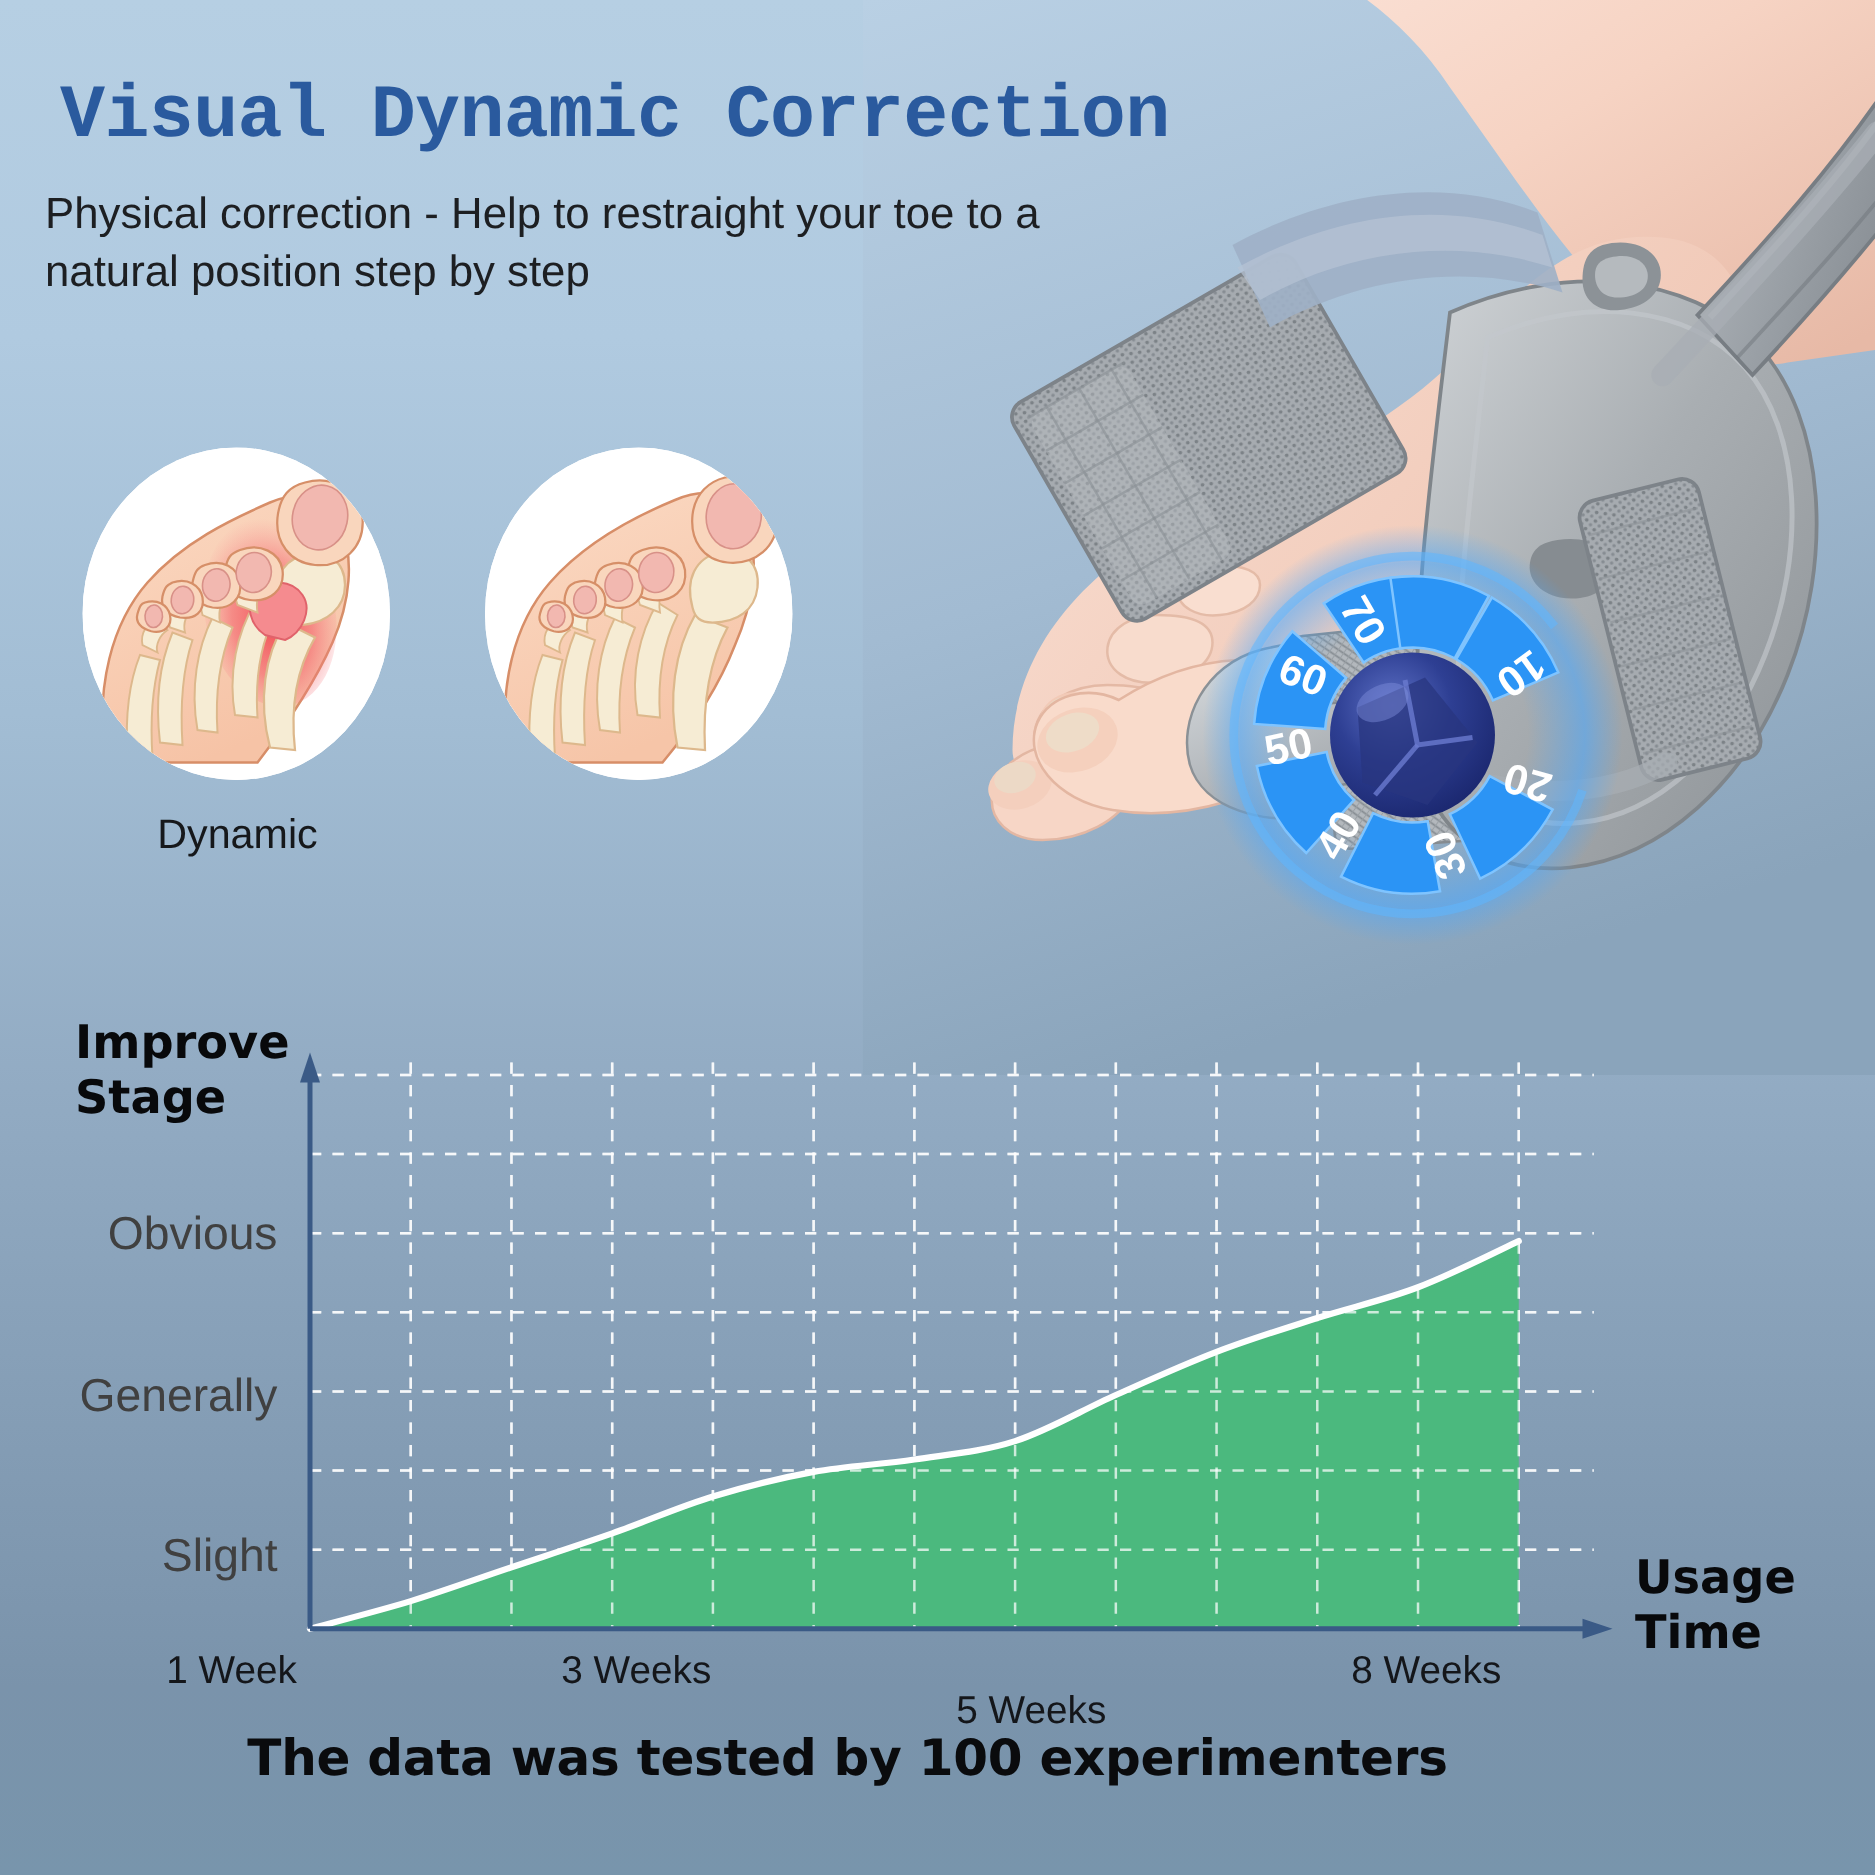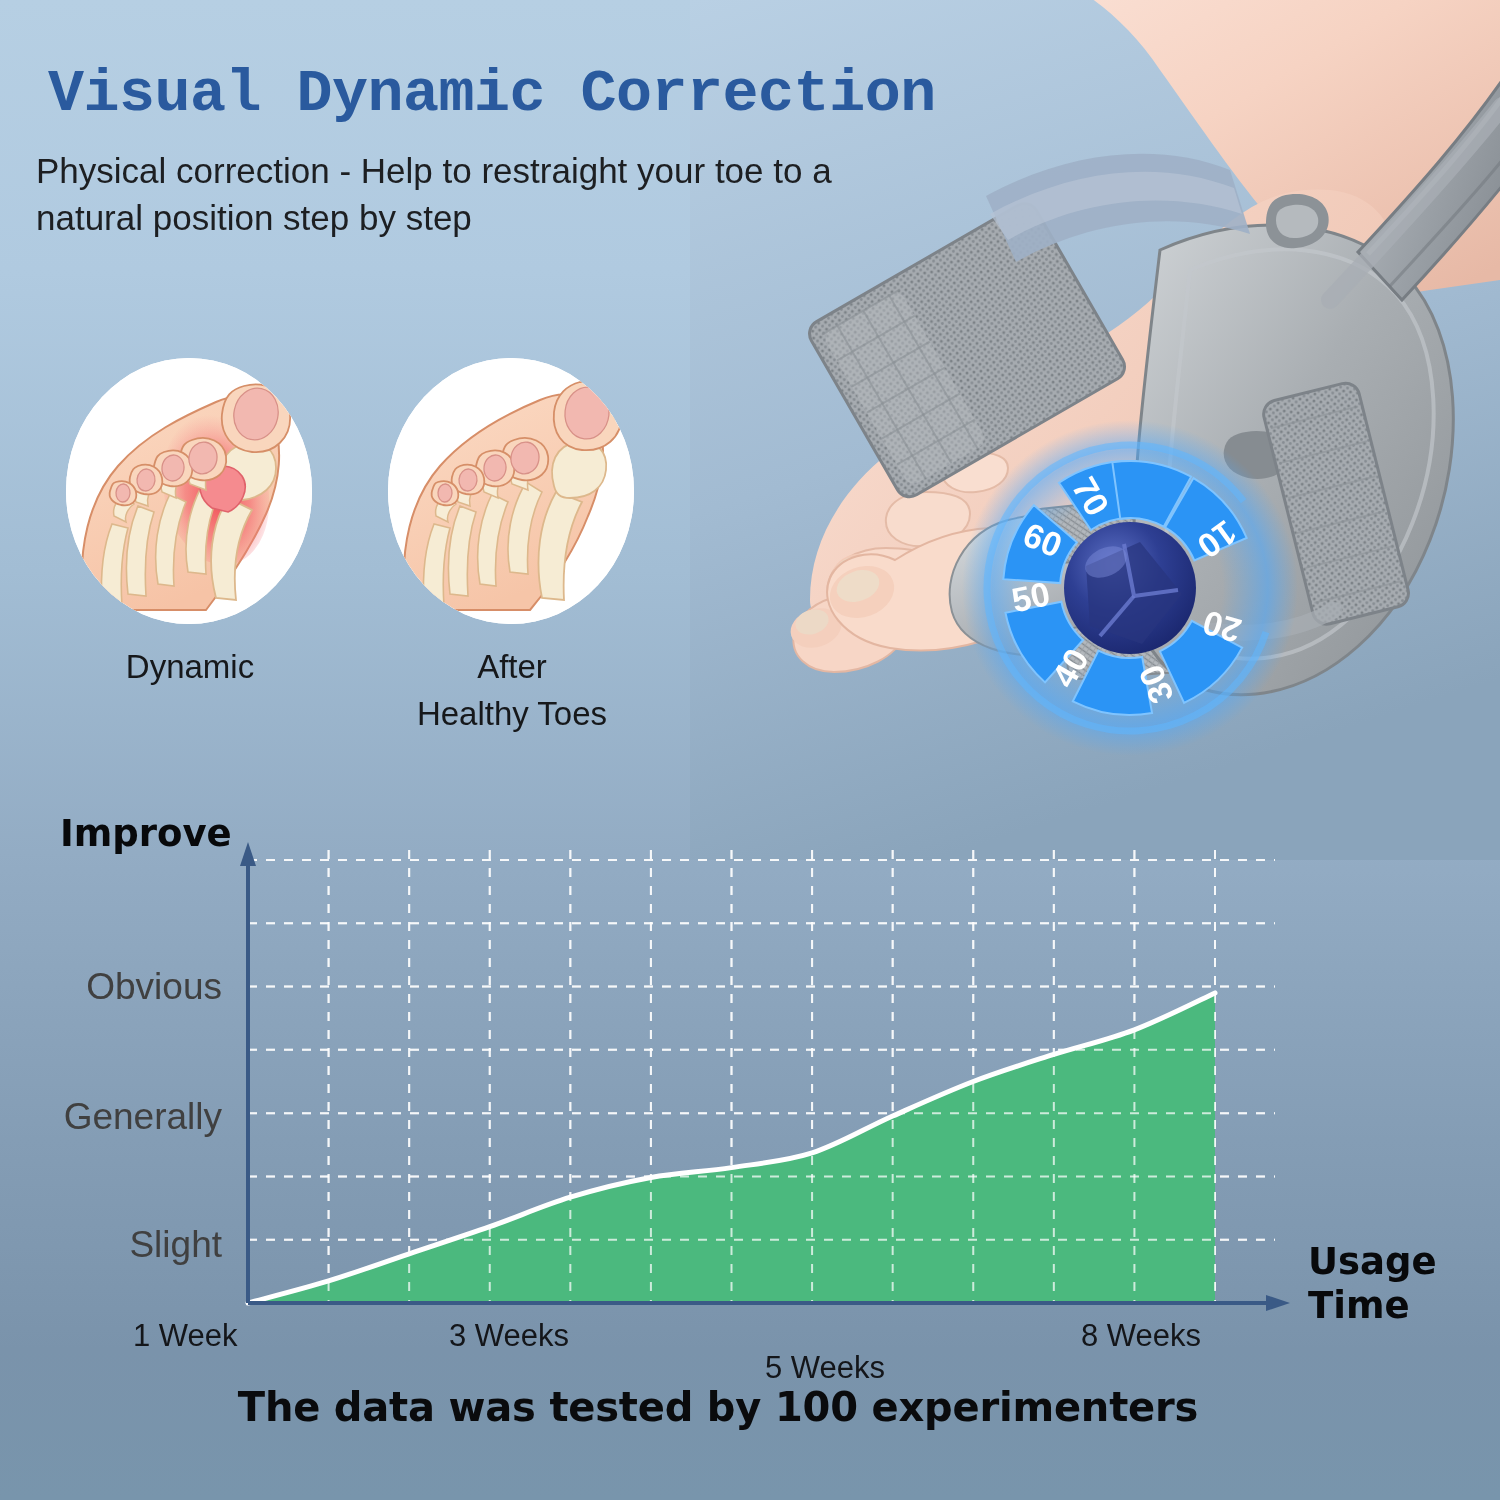--- a/index.html
+++ b/index.html
@@ -51,21 +51,20 @@
 
   .ytick{position:absolute;width:182px;text-align:right;
          font-size:37px;color:#404040;}
   .xtick{position:absolute;width:230px;text-align:left;
          font-size:31px;color:#14161a;}
 
   #footer-note{
     position:absolute;left:0;top:1384px;width:1356px;text-align:center;
     font-size:40px;font-weight:bold;color:#0a0b0d;letter-spacing:-0.2px;
     font-family:"DejaVu Sans","Liberation Sans",sans-serif;
-    padding-left:40px;
   }
 </style>
 </head>
 <body>
 
 <div class="stage">
 
   <div class="photo">
     <svg width="810" height="860" viewBox="0 0 810 860" xmlns="http://www.w3.org/2000/svg">
       <defs>
@@ -333,24 +332,20 @@
         <path d="M50 124 C60 121 68 126 70 134 C72 143 65 149 55 147 C47 145 42 140 44 133 C46 126 47 125 50 124 Z"></path>
       </g>
       <g fill="#f2b8b0" stroke="#d89188" stroke-width="1.3">
         <ellipse cx="199" cy="55" rx="22" ry="26" transform="rotate(6 199 55)"></ellipse>
         <ellipse cx="137" cy="100" rx="14" ry="16" transform="rotate(10 137 100)"></ellipse>
         <ellipse cx="107" cy="110" rx="11" ry="13" transform="rotate(8 107 110)"></ellipse>
         <ellipse cx="80" cy="122" rx="9" ry="11" transform="rotate(6 80 122)"></ellipse>
         <ellipse cx="57" cy="135" rx="7" ry="9" transform="rotate(4 57 135)"></ellipse>
       </g>
     </svg>
-  </div>
-  <div class="cap" id="caption-after">
-    <div>After</div>
-    <div>Healthy Toes</div>
   </div>
 
   <div id="chart">
     <svg id="chart-svg" width="1500" height="620" viewBox="0 0 1500 620" xmlns="http://www.w3.org/2000/svg">
       <g id="grid-layer">
           <line x1="328.5833333333333" y1="50" x2="328.5833333333333" y2="503" stroke="#ffffff" stroke-width="2" stroke-dasharray="9 9" opacity="0.72"></line>
           <line x1="409.16666666666663" y1="50" x2="409.16666666666663" y2="503" stroke="#ffffff" stroke-width="2" stroke-dasharray="9 9" opacity="0.72"></line>
           <line x1="489.75" y1="50" x2="489.75" y2="503" stroke="#ffffff" stroke-width="2" stroke-dasharray="9 9" opacity="0.72"></line>
           <line x1="570.3333333333333" y1="50" x2="570.3333333333333" y2="503" stroke="#ffffff" stroke-width="2" stroke-dasharray="9 9" opacity="0.72"></line>
           <line x1="650.9166666666666" y1="50" x2="650.9166666666666" y2="503" stroke="#ffffff" stroke-width="2" stroke-dasharray="9 9" opacity="0.72"></line>
@@ -396,20 +391,21 @@
         <line id="y-axis-line" x1="248" y1="58" x2="248" y2="503" stroke="#3a5a86" stroke-width="4"></line>
         <polygon id="y-axis-arrow" points="248,42 240,66 256,66" fill="#3a5a86"></polygon>
         <line id="x-axis-line" x1="248" y1="503" x2="1272" y2="503" stroke="#3a5a86" stroke-width="4"></line>
         <polygon id="x-axis-arrow" points="1290,503 1266,495 1266,511" fill="#3a5a86"></polygon>
       </g>
     </svg>
   </div>
 
   <div class="axtitle" id="y-axis-title">
     <div>Improve</div>
+    <div>Stage</div>
   </div>
   <div class="axtitle" id="x-axis-title">
     <div>Usage</div>
     <div>Time</div>
   </div>
 
   <div class="ytick" style="left:40px;top:966px;">Obvious</div>
   <div class="ytick" style="left:40px;top:1096px;">Generally</div>
   <div class="ytick" style="left:40px;top:1224px;">Slight</div>
 

